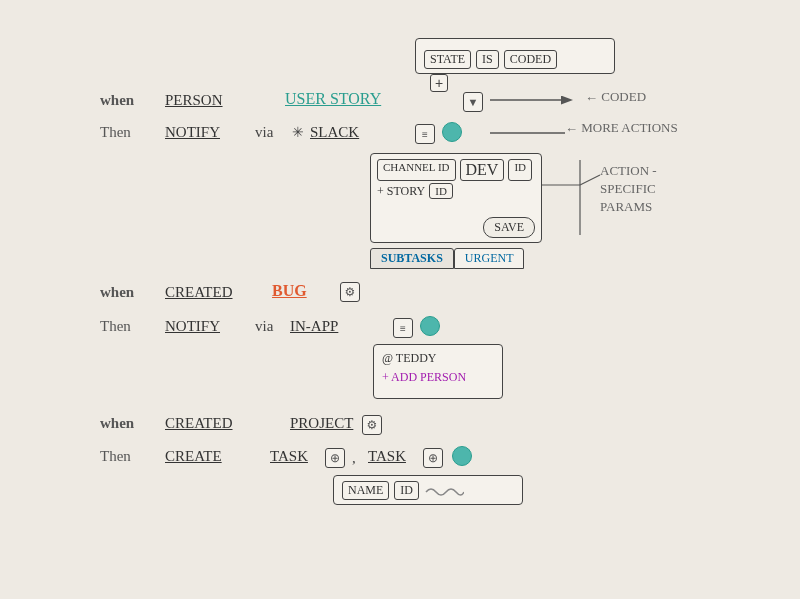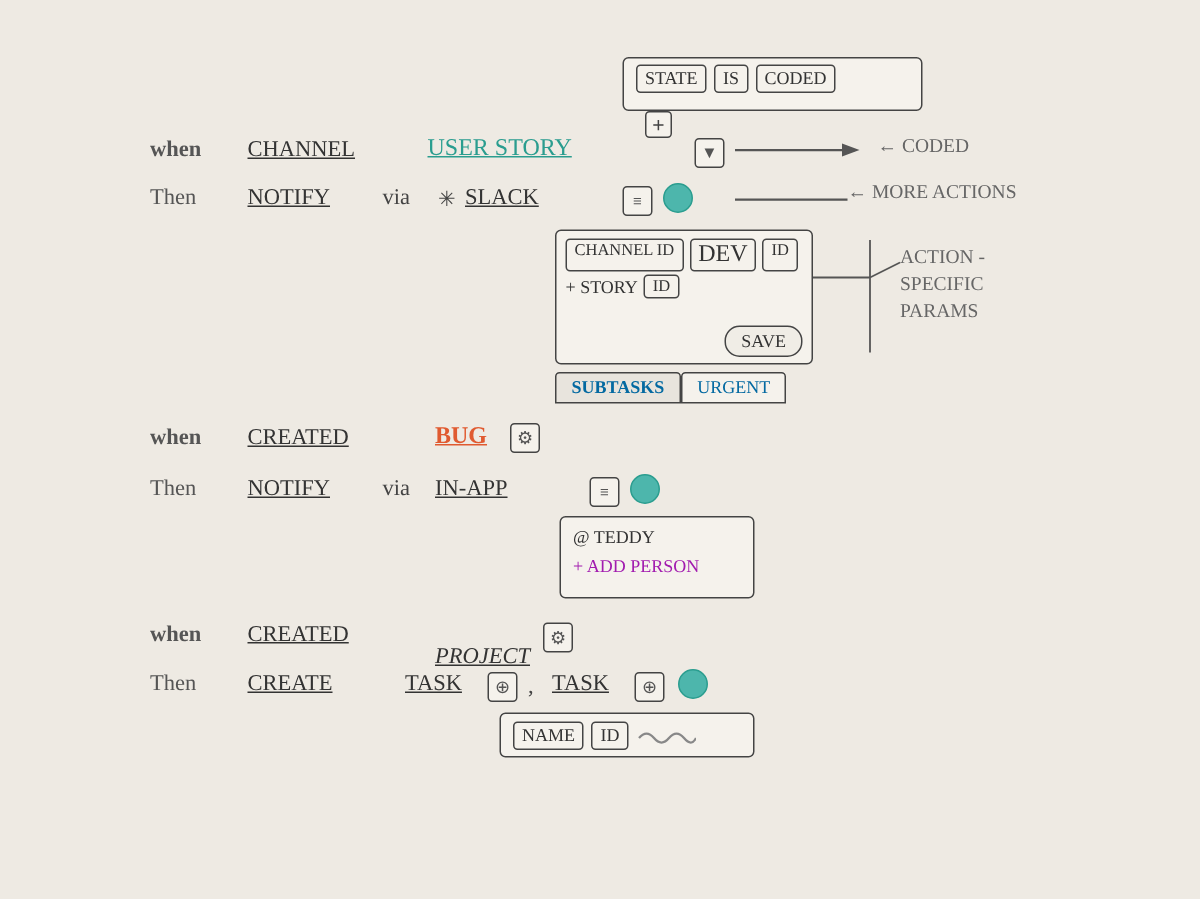--- a/index.html
+++ b/index.html
@@ -180,29 +180,29 @@
   <line x1="540" y1="185" x2="580" y2="185" stroke="#555" stroke-width="1.2"></line>
   <line x1="580" y1="160" x2="580" y2="235" stroke="#555" stroke-width="1.2"></line>
   <line x1="580" y1="185" x2="600" y2="175" stroke="#555" stroke-width="1.2"></line>
   <defs>
     <marker id="arrow" markerWidth="8" markerHeight="8" refX="6" refY="3" orient="auto">
       <path d="M0,0 L0,6 L8,3 z" fill="#555"></path>
     </marker>
   </defs>
 </svg>
 
-<div class="sketch-box" style="left:415px; top:38px; width:200px; height:36px; display:flex; align-items:flex-start; padding:4px 8px; gap:5px;">
+<div class="sketch-box" style="left:415px; top:38px; width:200px; height:36px; display:flex; align-items:flex-end; padding:4px 8px; gap:5px;">
   <span class="inline-box">STATE</span>
   <span class="inline-box">IS</span>
   <span class="inline-box">CODED</span>
 </div>
 <div class="plus-box" style="left:430px; top:74px;">+</div>
 
 <span class="label-when" style="left:100px; top:92px;">when</span>
-<span class="label-keyword" style="left:165px; top:92px;">CHANNEL</span>
+<span class="label-keyword" style="left:165px; top:92px;">PERSON</span>
 <span class="label-entity-teal" style="left:285px; top:90px;">USER STORY</span>
 
 <div class="filter-icon" style="left:463px; top:92px;">▼</div>
 
 <span class="label-annotation" style="left:585px; top:88px;">← CODED</span>
 
 <span class="label-then" style="left:100px; top:124px;">Then</span>
 <span class="label-keyword" style="left:165px; top:124px;">NOTIFY</span>
 <span class="label-plain" style="left:255px; top:124px;">via</span>
 
@@ -236,57 +236,57 @@
 SPECIFIC
 PARAMS</span>
 
 <div class="tab-box" style="left:370px; top:248px;">
   <div class="tab-item active">SUBTASKS</div>
   <div class="tab-item">URGENT</div>
 </div>
 
 <span class="label-when" style="left:100px; top:284px;">when</span>
 <span class="label-keyword" style="left:165px; top:284px;">CREATED</span>
-<span class="label-entity" style="left:290px; top:282px;">BUG</span>
+<span class="label-entity" style="left:272px; top:282px;">BUG</span>
 
 <div class="filter-icon" style="left:340px; top:282px; font-size:12px;">⚙</div>
 
 <span class="label-then" style="left:100px; top:318px;">Then</span>
 <span class="label-keyword" style="left:165px; top:318px;">NOTIFY</span>
 <span class="label-plain" style="left:255px; top:318px;">via</span>
 <span class="label-keyword" style="left:290px; top:318px;">IN-APP</span>
 
 <div class="list-icon" style="left:393px; top:318px;">≡</div>
 
 <div class="teal-circle" style="left:420px; top:316px;"></div>
 
 <div class="sketch-box" style="left:373px; top:344px; width:130px; height:55px; padding:6px 8px;">
   <div style="font-family:'Segoe Script',cursive; font-size:12px; color:#333; margin-bottom:4px;">@ TEDDY</div>
   <div style="font-family:'Segoe Script',cursive; font-size:12px; color:#a21caf;">+ ADD PERSON</div>
 </div>
 
 <span class="label-when" style="left:100px; top:415px;">when</span>
 <span class="label-keyword" style="left:165px; top:415px;">CREATED</span>
-<span class="label-keyword" style="left:290px; top:430px;font-style:italic;">PROJECT</span>
+<span class="label-keyword" style="left:290px; top:415px;">PROJECT</span>
 
 <div class="filter-icon" style="left:362px; top:415px; font-size:12px;">⚙</div>
 
 <span class="label-then" style="left:100px; top:448px;">Then</span>
 <span class="label-keyword" style="left:165px; top:448px;">CREATE</span>
 <span class="label-keyword" style="left:270px; top:448px;">TASK</span>
 
 <div class="filter-icon" style="left:325px; top:448px; font-size:12px;">⊕</div>
 <span style="position:absolute; left:352px; top:450px; font-family:'Segoe Script',cursive; font-size:15px; color:#444;">,</span>
 
 <span class="label-keyword" style="left:368px; top:448px;">TASK</span>
 
 <div class="filter-icon" style="left:423px; top:448px; font-size:12px;">⊕</div>
 
 <div class="teal-circle" style="left:452px; top:446px;"></div>
 
-<div class="sketch-box" style="left:333px; top:475px; width:170px; height:30px; display:flex; align-items:center; padding:3px 8px; gap:5px;">
+<div class="sketch-box" style="left:333px; top:475px; width:190px; height:30px; display:flex; align-items:center; padding:3px 8px; gap:5px;">
   <span class="inline-box">NAME</span>
   <span class="inline-box">ID</span>
 
   <svg width="40" height="16" viewBox="0 0 40 16">
     <path d="M2,10 Q7,4 12,10 Q17,16 22,10 Q27,4 32,10 Q37,16 40,10" fill="none" stroke="#888" stroke-width="1.5"></path>
   </svg>
 </div>
 
 </body></html>

